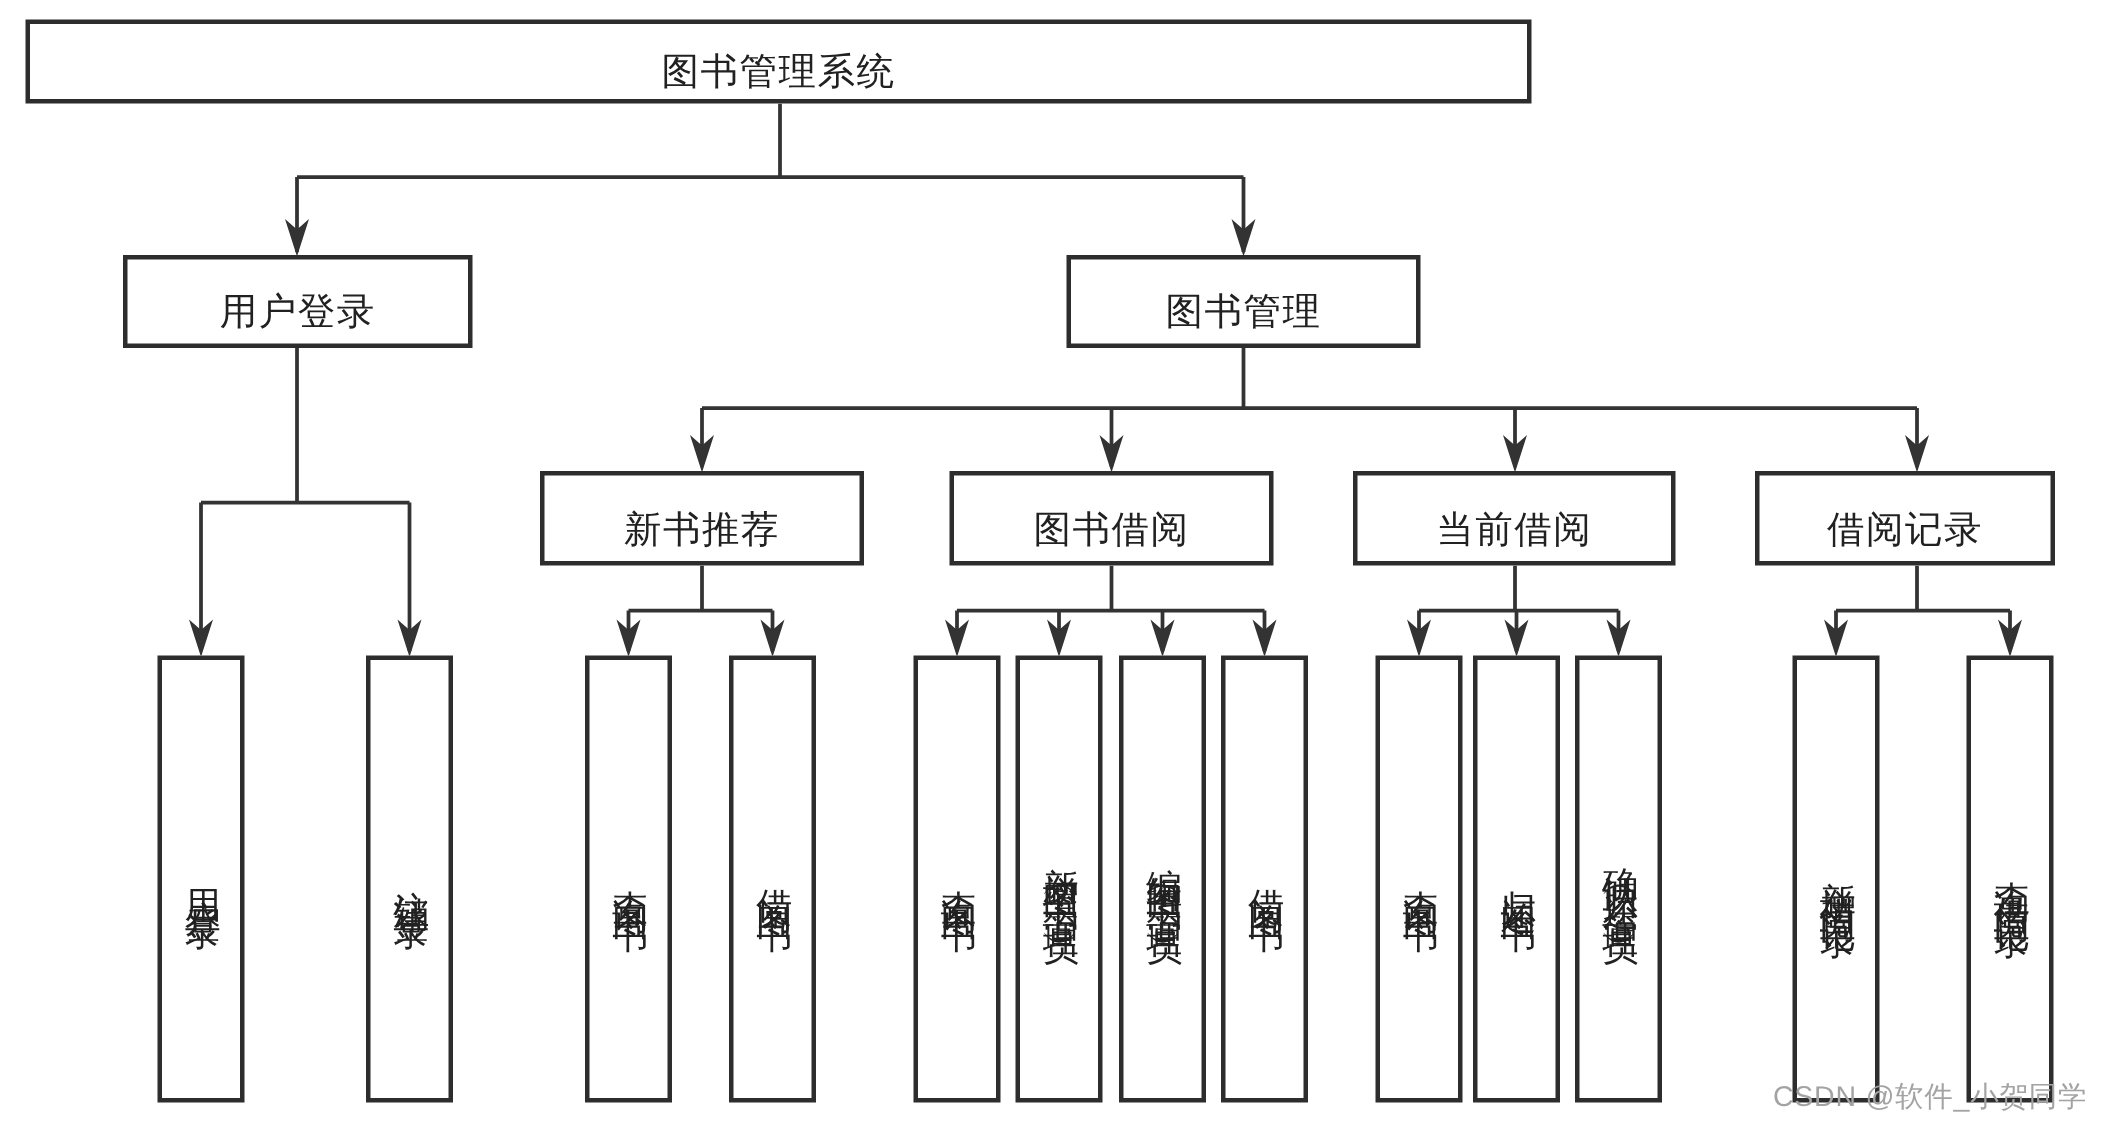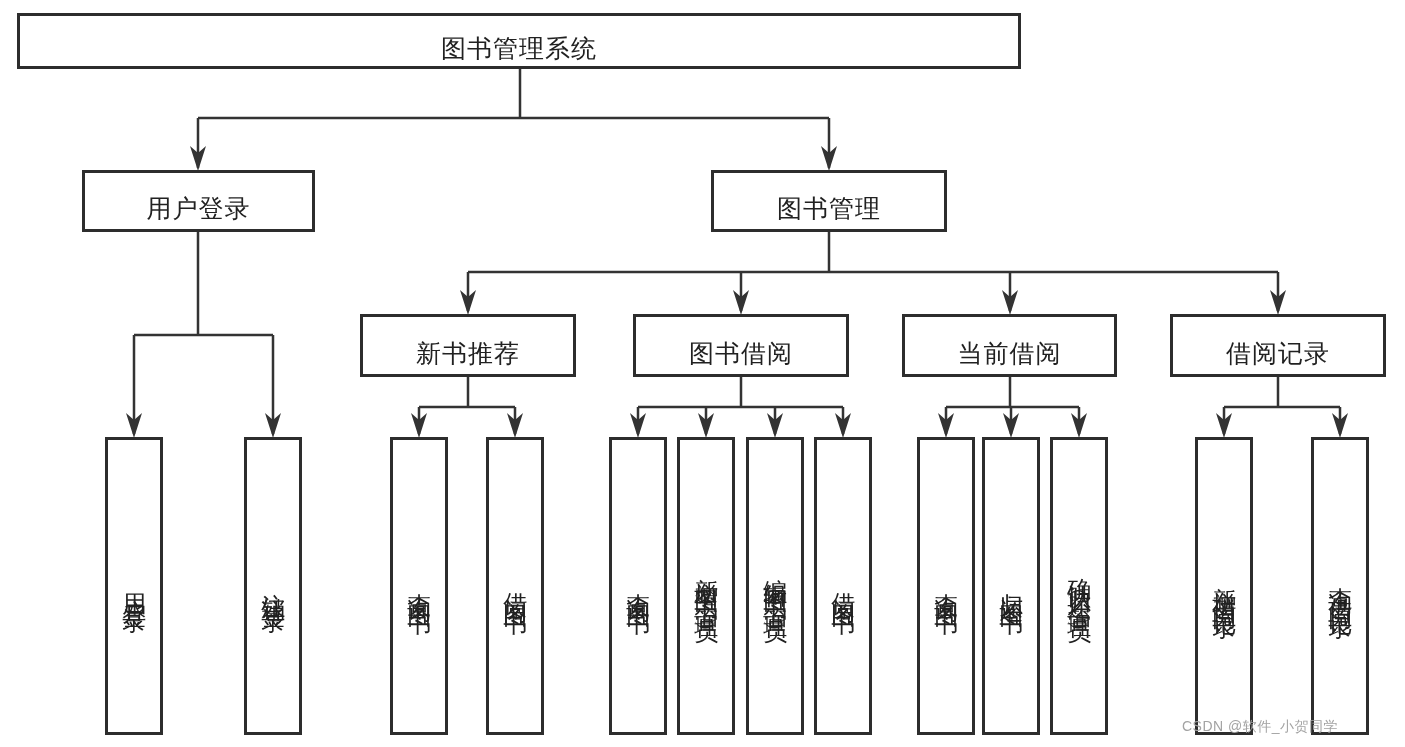--- a/index.html
+++ b/index.html
@@ -41,21 +41,21 @@
   .leaf .vtext{
     writing-mode:vertical-rl;
     text-orientation:mixed;
     font-size:24px;
     letter-spacing:6px;
     line-height:1.1;
   }
   .watermark{
     position:absolute;
     left:1182px;top:718px;
-    font-size:14px;
+    font-size:19px;
     letter-spacing:0.5px;
     color:var(--watermark);
     white-space:nowrap;
     z-index:5;
   }
 </style>
 </head>
 <body>
 
 <div class="stage">
@@ -104,21 +104,21 @@
 
   <div class="box" style="left:711px;top:170px;width:236px;height:62px">
     <span class="hlabel">图书管理</span>
   </div>
   <div class="box" style="left:902px;top:314px;width:215px;height:63px">
     <span class="hlabel">当前借阅</span>
   </div>
   <div class="box" style="left:633px;top:314px;width:216px;height:63px">
     <span class="hlabel">图书借阅</span>
   </div>
-  <div class="box" style="left:1170px;top:314px;width:216px;height:63px">
+  <div class="box" style="left:1170px;top:314px;width:200px;height:63px">
     <span class="hlabel">借阅记录</span>
   </div>
 
   <div class="box leaf" style="left:105px;top:437px;width:58px;height:298px">
     <span class="vtext">用户登录</span>
   </div>
   <div class="box leaf" style="left:244px;top:437px;width:58px;height:298px">
     <span class="vtext">注销登录</span>
   </div>
 

